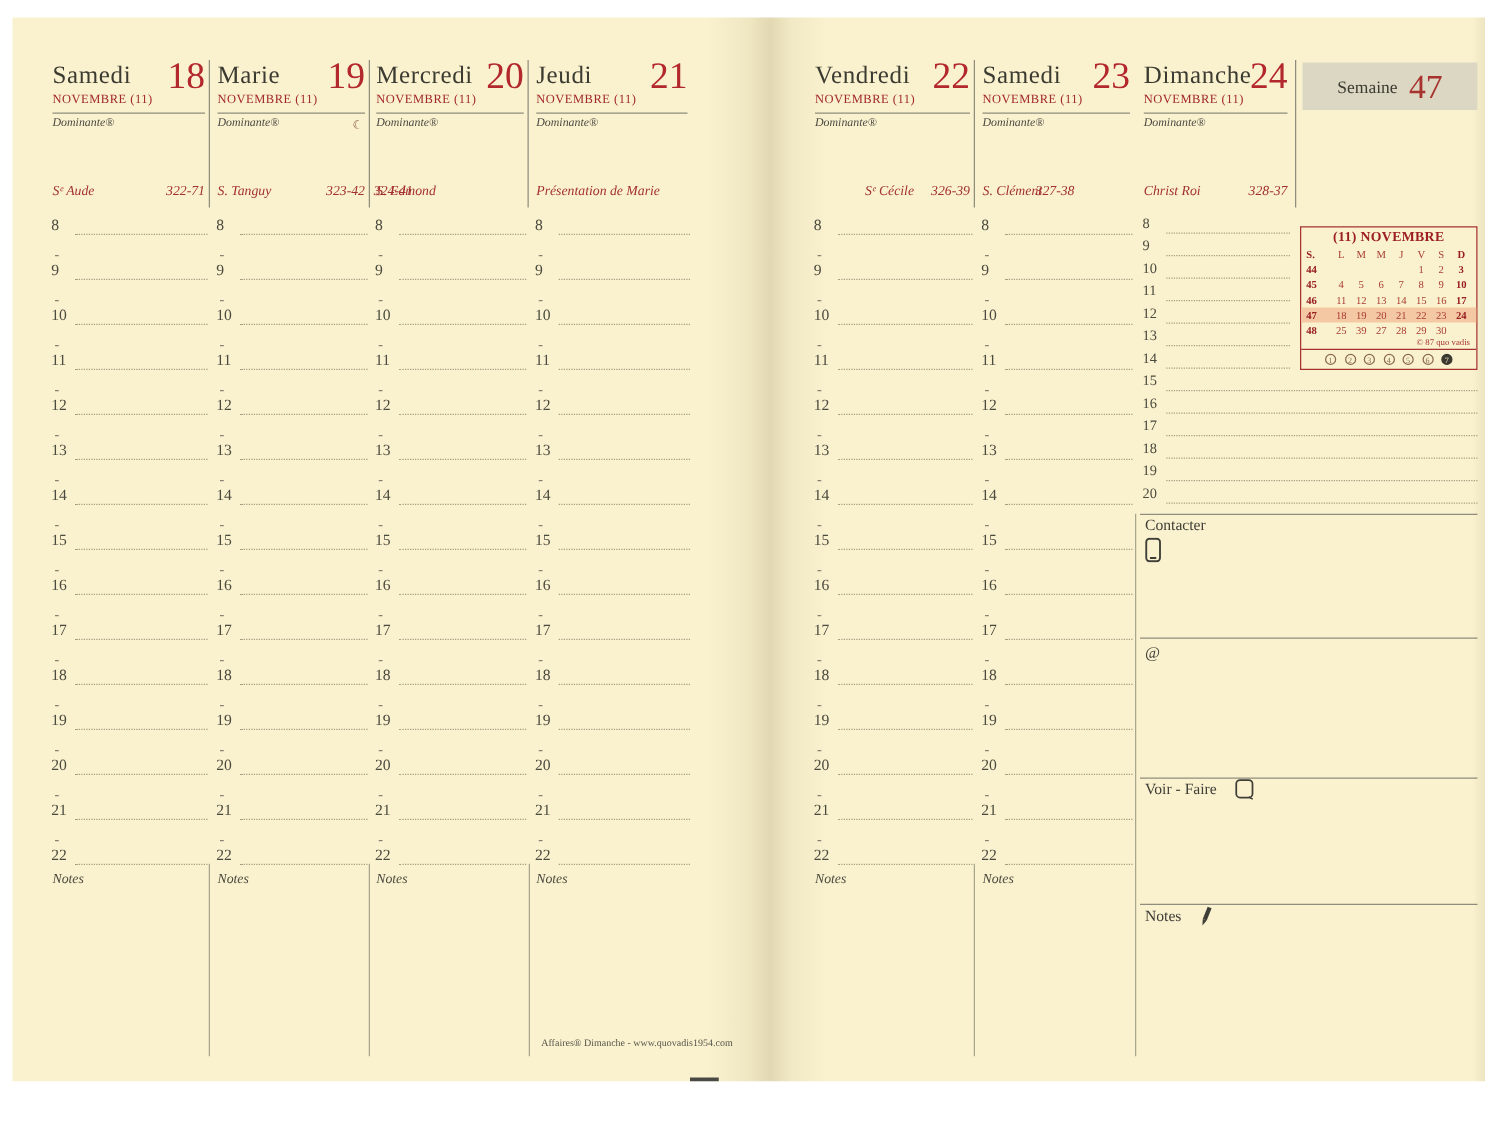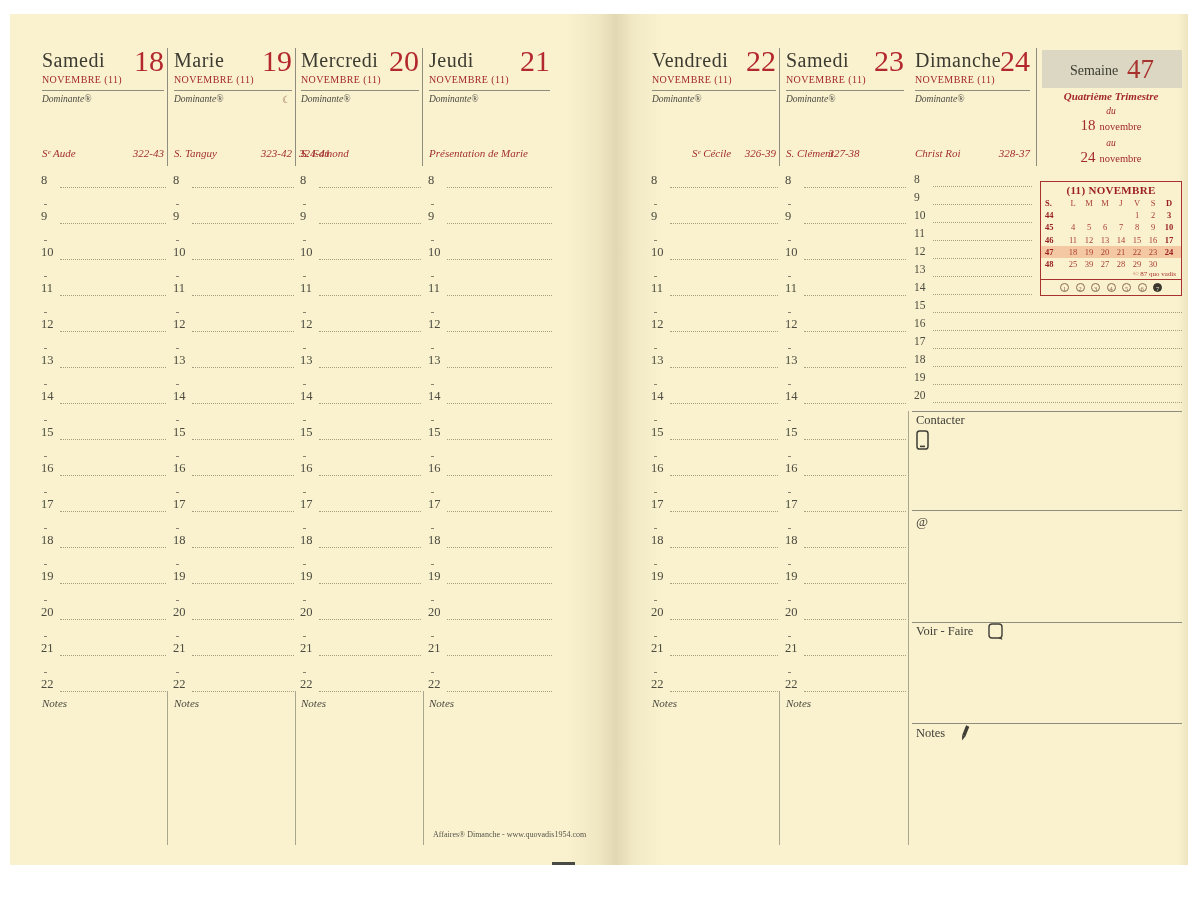--- a/index.html
+++ b/index.html
@@ -65,21 +65,21 @@
   <div id="gutter" class="abs"></div>
   <div id="edge-right" class="abs"></div>
 
   <div id="days-layer">
       <div class="abs day-name" style="left: 42px; top: 49px;">Samedi</div>
       <div class="abs day-num" style="left: 40px; top: 46px; width: 124px; text-align: right;">18</div>
       <div class="abs day-month" style="left: 42px; top: 74px;">NOVEMBRE (11)</div>
       <div class="abs rule" style="left: 42px; top: 90px; width: 122px;"></div>
       <div class="abs dom" style="left: 42px; top: 94px;">Dominante®</div>
       <div class="abs saint" style="left: 42px; top: 147px;">Sᵉ Aude</div>
-      <div class="abs saint-num" style="left: 40px; top: 147px; width: 124px; text-align: right;">322-43</div>
+      <div class="abs saint-num" style="left: 40px; top: 147px; width: 124px; text-align: right;">322-71</div>
       <div class="abs vdiv" style="left: 167px; top: 48px; height: 118px;"></div>
       <div class="abs hour-label" style="left: 41px; top: 173px;">8</div>
       <div class="abs hour-line" style="left: 60px; top: 187px; width: 106px;"></div>
       <div class="abs half" style="left: 44px; top: 204px;"></div>
       <div class="abs hour-label" style="left: 41px; top: 209px;">9</div>
       <div class="abs hour-line" style="left: 60px; top: 223px; width: 106px;"></div>
       <div class="abs half" style="left: 44px; top: 240px;"></div>
       <div class="abs hour-label" style="left: 41px; top: 245px;">10</div>
       <div class="abs hour-line" style="left: 60px; top: 259px; width: 106px;"></div>
       <div class="abs half" style="left: 44px; top: 276px;"></div>
@@ -419,33 +419,20 @@
       <div class="abs vdiv-light" style="left: 167px; top: 691px; height: 154px;"></div>
       <div class="abs vdiv-light" style="left: 295px; top: 691px; height: 154px;"></div>
       <div class="abs vdiv-light" style="left: 423px; top: 691px; height: 154px;"></div>
       <div class="abs vdiv-light" style="left: 779px; top: 691px; height: 154px;"></div>
     </div>
 
   <div id="week-box" class="abs">
     <span class="wlab">Semaine</span>
     <span class="wnum">47</span>
   </div>
-  <div id="trimester" class="abs">
-    <div class="trim">Quatrième Trimestre</div>
-    <div class="prep">du</div>
-    <div>
-      <span class="dnum">18</span>
-      <span class="dmon">novembre</span>
-    </div>
-    <div class="prep">au</div>
-    <div>
-      <span class="dnum">24</span>
-      <span class="dmon">novembre</span>
-    </div>
-  </div>
 
   <div id="cal" class="abs">
     <div class="cal-title">(11) NOVEMBRE</div>
     <div id="cal-grid">
         <div class="cal-row" style="margin-top: 1px;">
           <div class="hdr-b wk">S.</div>
           <div>L</div>
           <div>M</div>
           <div>M</div>
           <div>J</div>

